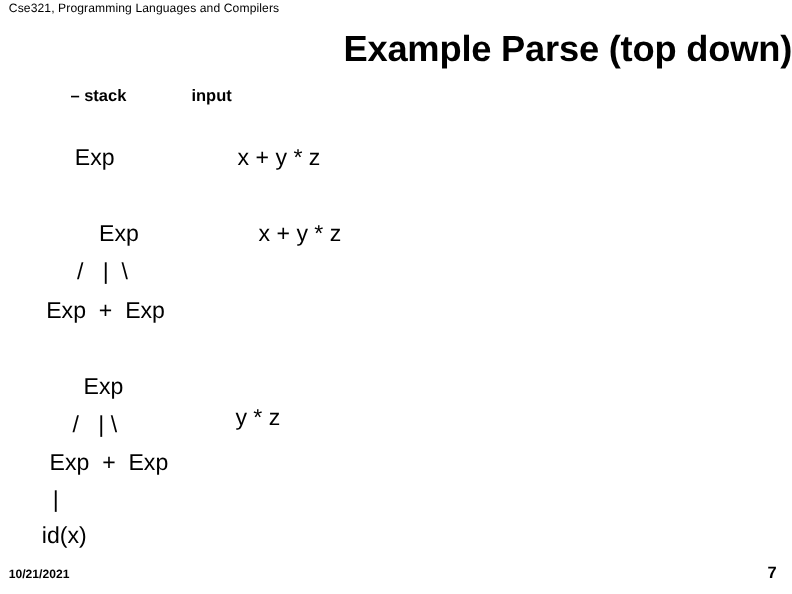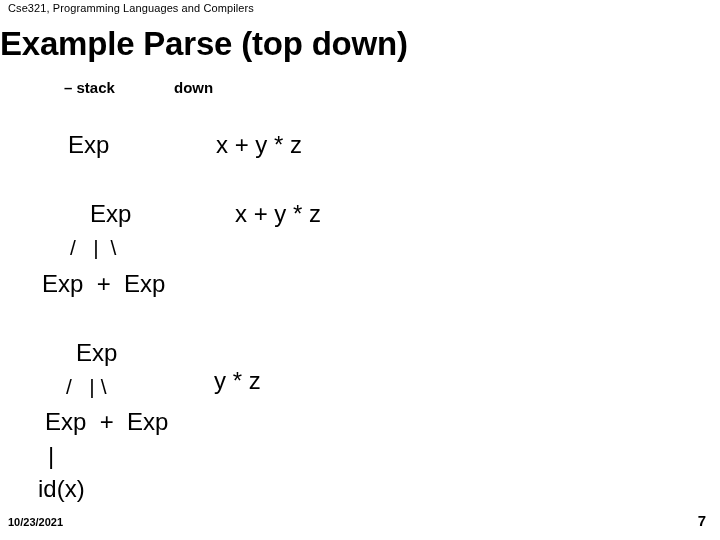--- a/index.html
+++ b/index.html
@@ -35,21 +35,21 @@
     letter-spacing: 0.1px;
     white-space: nowrap;
   }
 
   
   .title {
     position: absolute;
     left: 0;
     top: 25px;
     width: 720px;
-    text-align: left;
+    text-align: right;
     font-size: 33px;
     font-weight: bold;
     letter-spacing: -0.2px;
     white-space: nowrap;
   }
 
   
   .legend {
     position: absolute;
     top: 79px;
@@ -70,21 +70,21 @@
     left: 174px;
     top: 0;
     font-size: 15px;
     font-weight: bold;
     white-space: nowrap;
   }
 
   
   .atom {
     position: absolute;
-    font-size: 24px;
+    font-size: 21px;
     font-weight: normal;
     white-space: pre;
     line-height: 1;
   }
   .atom.branch {
     font-size: 21px;
     letter-spacing: 0px;
   }
 
   
@@ -127,34 +127,34 @@
 <body>
 
 <div class="slide">
 
   <div class="header">Cse321, Programming Languages and Compilers</div>
 
   <div class="title">Example Parse (top down)</div>
 
   <div class="legend">
     <div class="legend-stack">–  stack</div>
-    <div class="legend-input">down</div>
+    <div class="legend-input">input</div>
   </div>
 
   <div class="atom s1-stack">Exp</div>
   <div class="atom s1-input">x + y * z</div>
 
   <div class="atom s2-stack">Exp</div>
   <div class="atom s2-input">x + y * z</div>
   <div class="atom branch s2-branch">/   |  \</div>
   <div class="atom s2-kids">Exp  +  Exp</div>
 
   <div class="atom s3-stack">Exp</div>
   <div class="atom s3-input">y * z</div>
   <div class="atom branch s3-branch">/   | \</div>
   <div class="atom s3-kids">Exp  +  Exp</div>
   <div class="atom s3-stem">|</div>
   <div class="atom s3-leaf">id(x)</div>
 
-  <div class="footer-date">10/23/2021</div>
+  <div class="footer-date">10/21/2021</div>
   <div class="footer-page">7</div>
 
 </div>
 
 </body></html>

